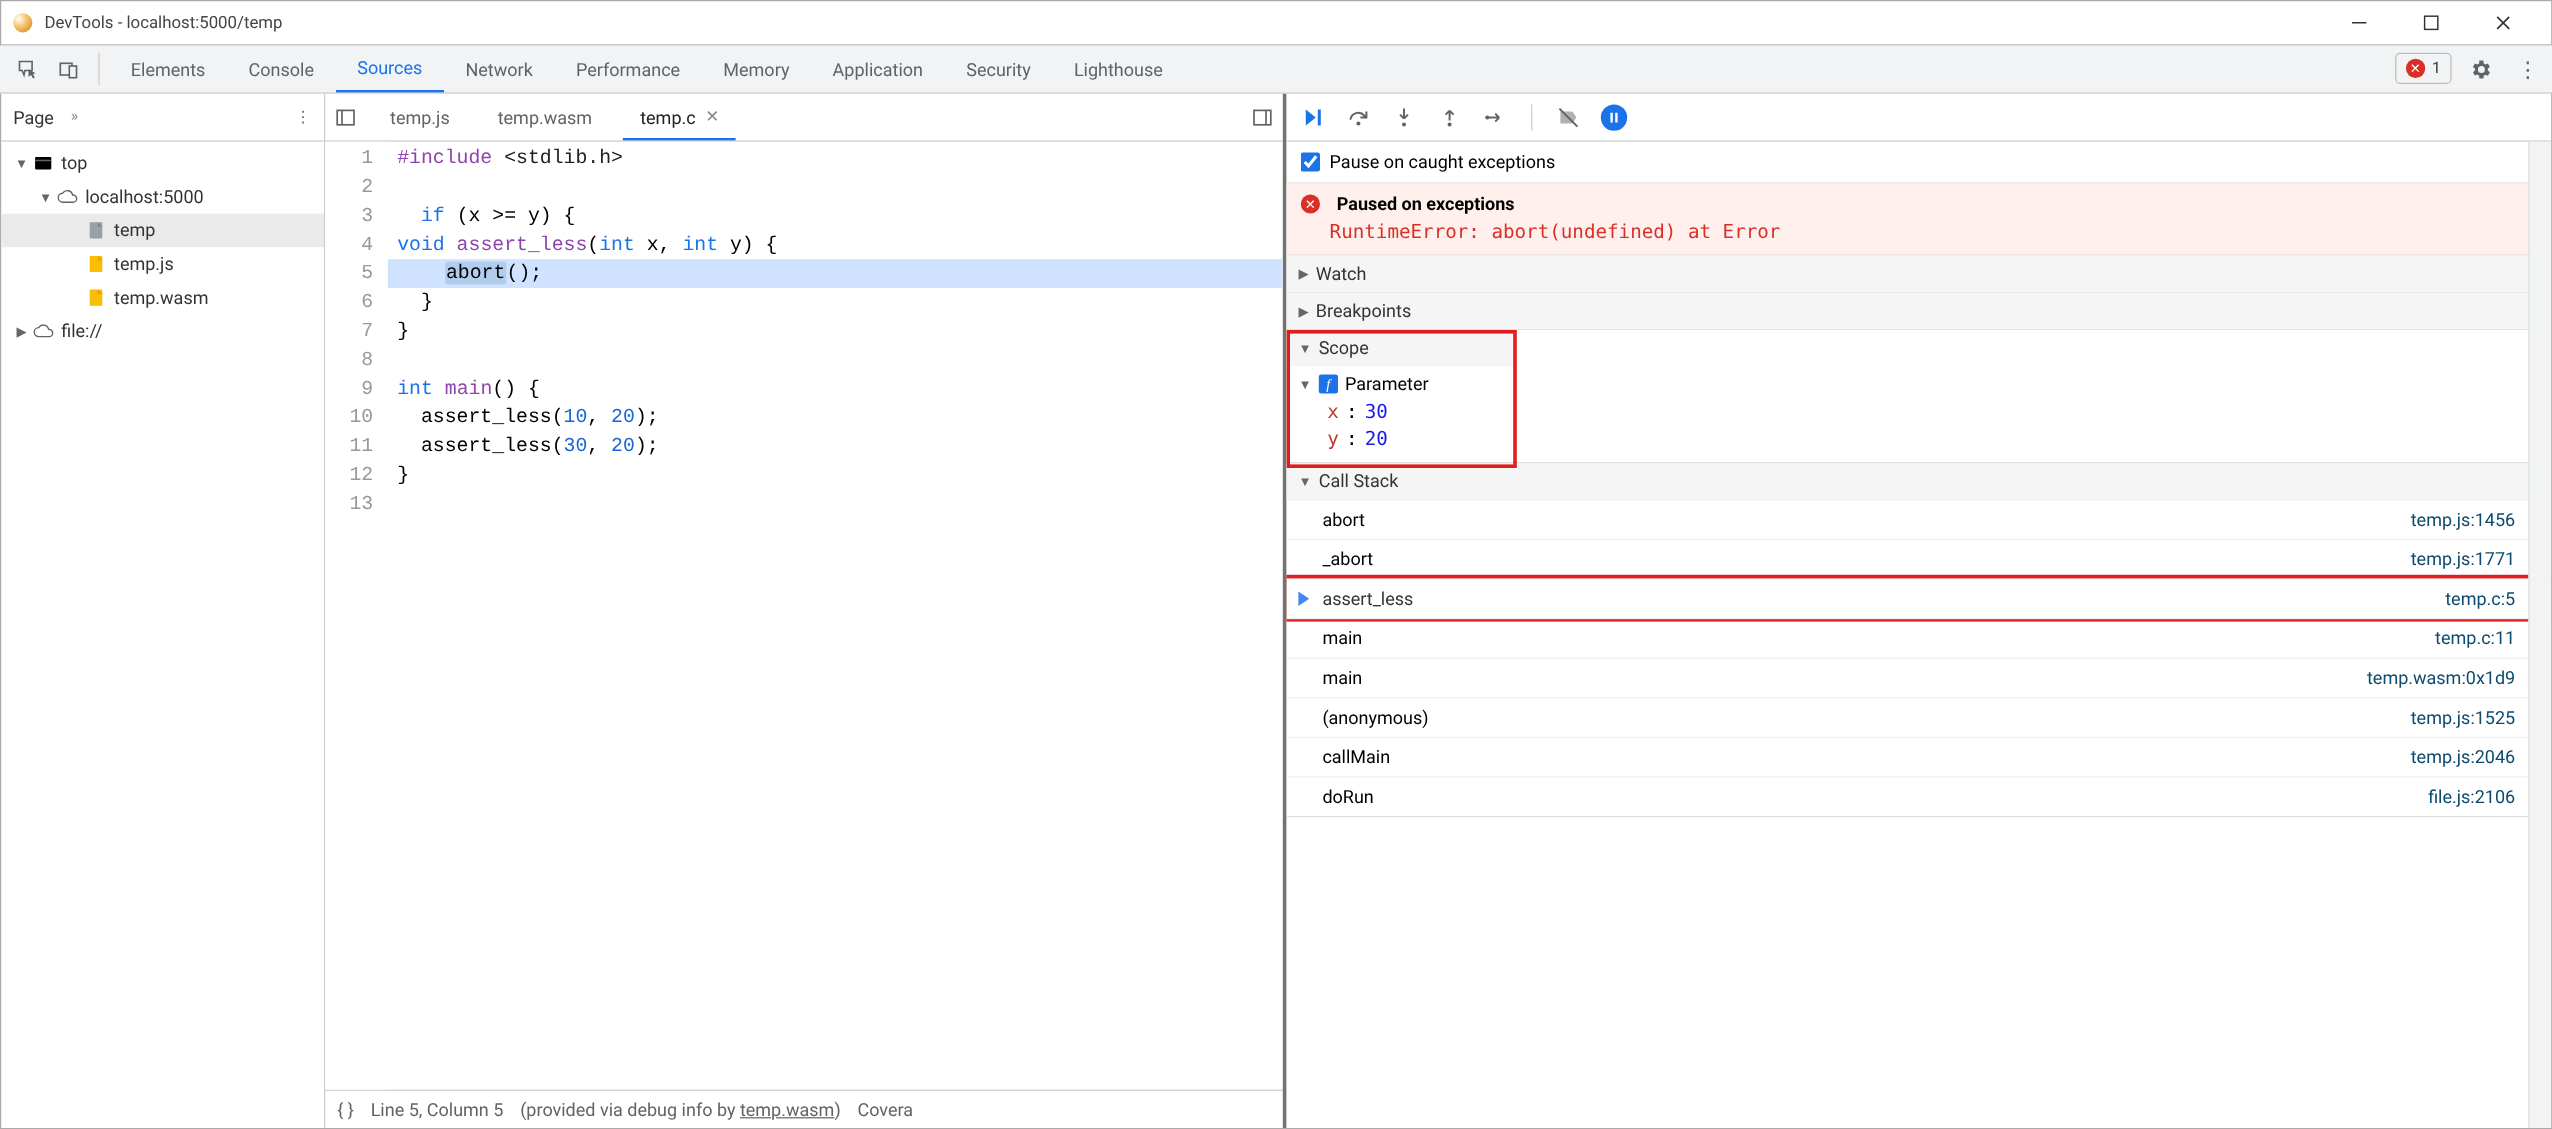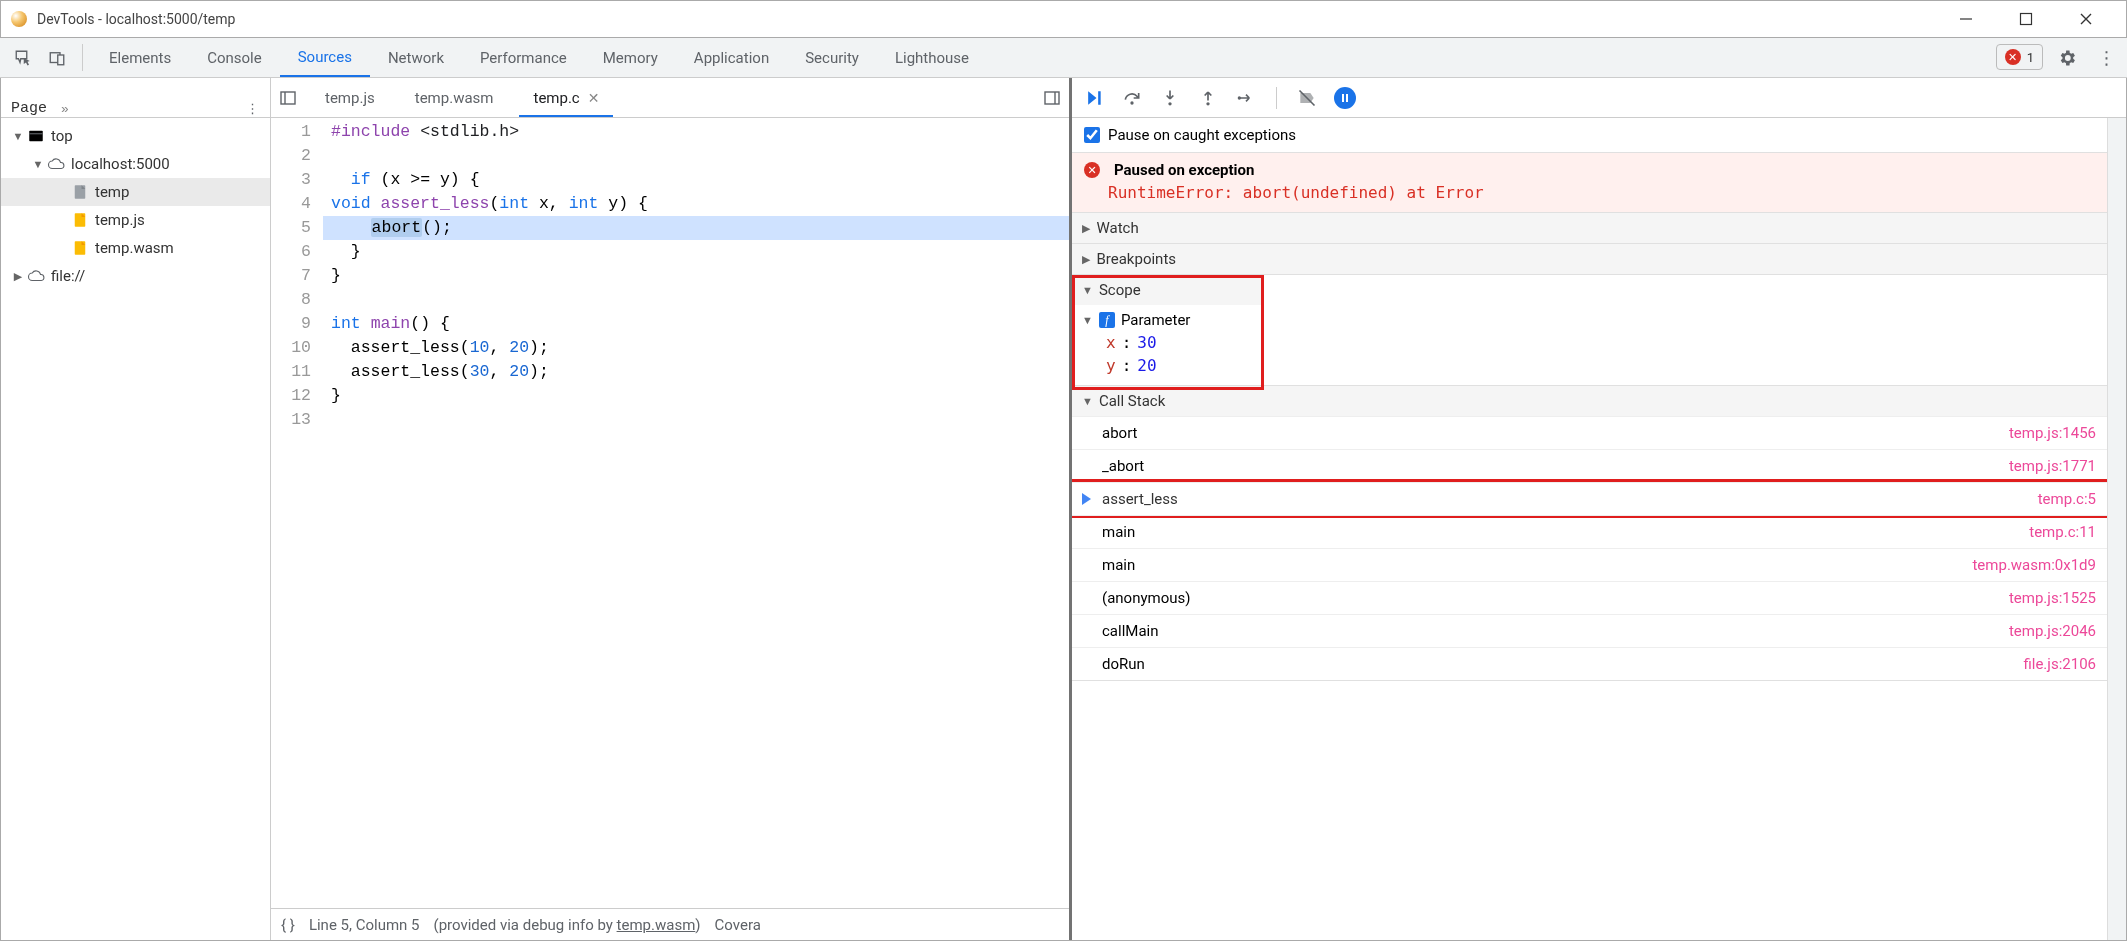--- a/index.html
+++ b/index.html
@@ -27,21 +27,21 @@
   .topstrip .spacer { flex:1; }
   .topstrip .errpill { display:flex; align-items:center; border:1px solid #bbb; border-radius:4px; padding:0 8px; margin:6px 4px; height:26px; color:#333;}
   .err-icon { width:16px;height:16px; background:#d93025; border-radius:50%; color:#fff; display:inline-flex; align-items:center; justify-content:center; font-size:11px; margin-right:6px;}
   .topstrip .gear, .topstrip .more { width:40px; display:flex; align-items:center; justify-content:center; color:#5f6368; font-size:18px;}
 
   
   .main { flex:1; display:flex; overflow:hidden; border-left:1px solid #aaa; border-right:1px solid #aaa; border-bottom:1px solid #aaa;}
   
   
   .nav { width: 270px; border-right:1px solid #ccc; display:flex; flex-direction:column; }
-  .navhead { height:40px; display:flex; align-items:flex-end; padding:0 10px; border-bottom:1px solid #ccc;font-family:Liberation Mono, monospace;}
+  .navhead { height:40px; display:flex; align-items:center; padding:0 10px; border-bottom:1px solid #ccc;}
   .navhead .page { font-size:15px; color:#333; }
   .navhead .chev { margin-left:14px; color:#888; }
   .navhead .spacer{flex:1;}
   .tree { padding:4px 0; font-size:15px; color:#333; }
   .tree .row { display:flex; align-items:center; height:28px; padding-left:10px; }
   .tree .row.sel { background:#eaeaea; }
   .tree .tw { width:14px; text-align:center; color:#666; font-size:11px; margin-right:2px;}
   .tree .row svg { width:18px; height:18px; margin-right:6px; }
   .pad1{ padding-left:30px !important;} .pad2{padding-left:54px !important;}
   .frame-ico path { fill:none; stroke:#5f6368; stroke-width:1.5;}
@@ -90,21 +90,21 @@
   .sechdr .tw{color:#666; font-size:11px;}
   .scope-sec .sechdr{width:192px;}
   .scope-content{ padding:4px 10px 8px 10px; width:192px;}
   .scope-content .prow{display:flex;align-items:center;gap:6px; padding:2px 0;}
   .fbadge { width:16px;height:16px; background:#1a73e8; color:#fff; font-style:italic; font-family:serif; font-size:12px; border-radius:2px; display:inline-flex;align-items:center;justify-content:center;}
   .scope-content .var{font-family:Consolas,monospace; font-size:16px;}
   .scope-content .vk{color:#c0392b;} .scope-content .vv{color:#1a1ae8;}
   
   .stack .srow { display:flex; align-items:center; padding:7px 30px 7px 12px; border-top:1px solid #eee; position:relative;}
   .stack .srow .fnname{ padding-left:18px; }
-  .stack .srow .loc{ margin-left:auto; color:#ec4899; }
+  .stack .srow .loc{ margin-left:auto; color:#0c4a6e; }
   .stack .srow.curr::before{ content:''; position:absolute; left:10px; width:0;height:0; border-top:6px solid transparent; border-bottom:6px solid transparent; border-left:9px solid #4285f4;}
   .stack .srow.curr{color:#333;}
   .stack .srow.redrow{ outline:3px solid #e01e1e; }
   
   .dots{letter-spacing:1px;}
   
   .scope-wrap{position:relative;}
   .redoverlay{position:absolute; border:3px solid #e01e1e; pointer-events:none;}
 </style>
 </head>
@@ -342,21 +342,21 @@
           </div>
       </div>
       <div class="dbgbody">
         <div class="row1">
           <input type="checkbox" class="chk" checked="" style="">
           <span>Pause on caught exceptions</span>
         </div>
         <div class="excbox">
           <div class="hd">
             <span class="err-icon">✕</span>
-            <b>Paused on exception</b>
+            <b>Paused on exceptions</b>
           </div>
           <div class="msg">RuntimeError: abort(undefined) at Error</div>
         </div>
         <div class="section">
           <div class="sechdr">
               <span class="tw">▶</span>
               <span>Watch</span>
             </div>
         </div>
         <div class="section">

